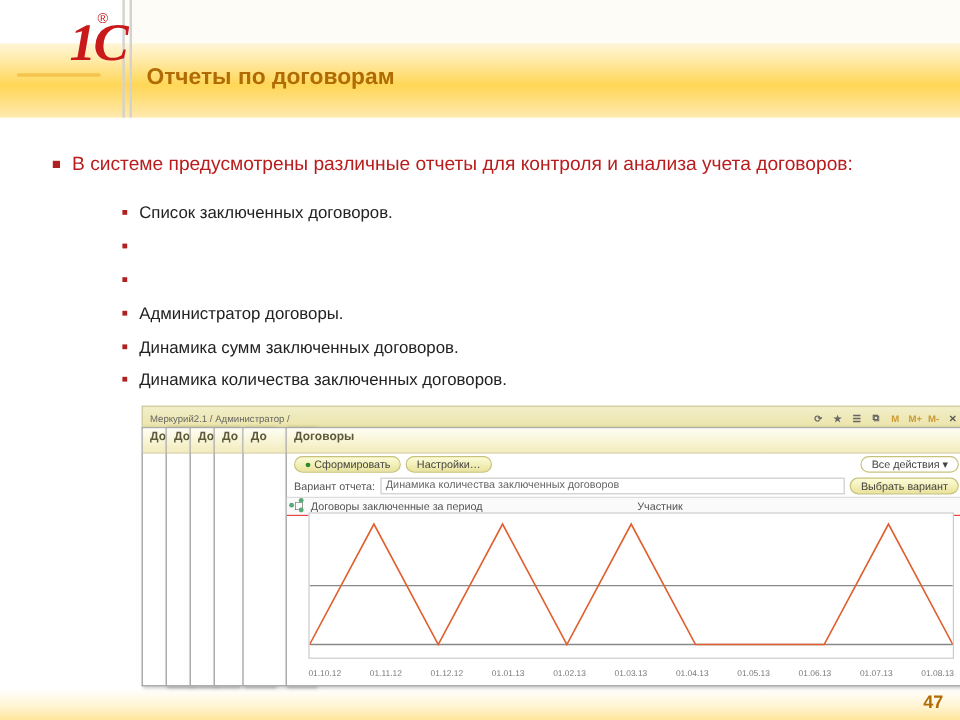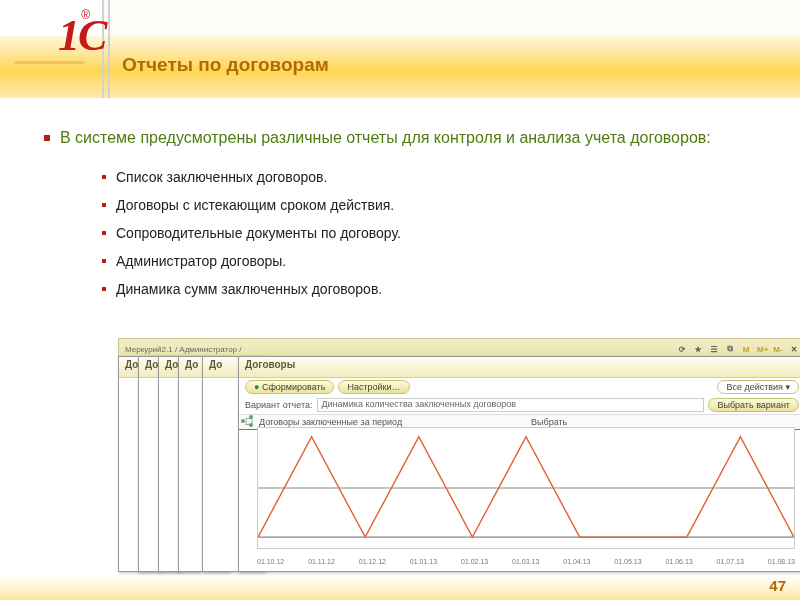--- a/index.html
+++ b/index.html
@@ -74,21 +74,21 @@
     color: #b06b04;
     font-weight: bold;
     font-size: 19px;
   }
 
   .content {
     position: absolute;
     left: 48px; right: 40px; top: 128px;
   }
   .intro {
-    color: #4d7c0f;
+    color: #b91c1c;
     font-size: 16px;
     line-height: 1.25;
     margin-left: -4px;
   }
   .sq {
     display: inline-block;
     width: 6px; height: 6px;
     background: #b02020;
     margin-right: 10px;
     vertical-align: 2px;
@@ -226,24 +226,25 @@
 </div>
 
 <div class="title">Отчеты по договорам</div>
 
 <div class="content">
   <div class="intro">
     <span class="sq"></span><span>В системе предусмотрены различные отчеты для контроля и анализа учета договоров:</span>
   </div>
   <ul class="items">
     <li><span class="sq small"></span><span>Список заключенных договоров.</span></li>
-    <li><span class="sq small"></span><span>Договоры с истекающим сроком действия.</span></li>
-    <li><span class="sq small"></span><span>Сопроводительные документы по договору.</span></li>
+    <li><span class="sq small"></span></li>
+    <li><span class="sq small"></span></li>
     <li><span class="sq small"></span><span>Администратор договоры.</span></li>
     <li><span class="sq small"></span><span>Динамика сумм заключенных договоров.</span></li>
+    <li><span class="sq small"></span><span>Динамика количества заключенных договоров.</span></li>
   </ul>
 </div>
 
 <div class="shotwrap">
 
   <div class="app-chrome">
     <span>Меркурий2.1 / Администратор /</span>
     <span class="spacer"></span>
     <span class="ic">⟳</span>
     <span class="ic">★</span>
@@ -281,21 +282,21 @@
       <span class="btn" style="background:#fff">Все действия ▾</span>
     </div>
     <div class="row">
       <span>Вариант отчета:</span>
       <span style="flex:1;border:1px solid #ccc;background:#fff;height:12px;padding:0 4px;color:#666">Динамика количества заключенных договоров</span>
       <span class="btn">Выбрать вариант</span>
     </div>
     <div class="row" style="border-top:1px solid #ddd;border-bottom:1px solid #ef4444;background:#fafafa">
       <span style="width:10px">☐</span>
       <span style="flex:1">Договоры заключенные за период</span>
-      <span style="flex:1">Выбрать</span>
+      <span style="flex:1">Участник</span>
     </div>
     <div class="share">
         <span></span>
       </div>
 
     <div class="chartarea">
       <svg width="100%" height="100%" viewBox="0 0 460 110" preserveAspectRatio="none">
         <line x1="0" y1="100" x2="460" y2="100" stroke="#888" stroke-width="1"></line>
         <line x1="0" y1="55" x2="460" y2="55" stroke="#888" stroke-width="1"></line>
         <polyline id="series" fill="none" stroke="#e06030" stroke-width="1.2" points="0.0,100.0 46.0,8.0 92.0,100.0 138.0,8.0 184.0,100.0 230.0,8.0 276.0,100.0 322.0,100.0 368.0,100.0 414.0,8.0 460.0,100.0"></polyline>

